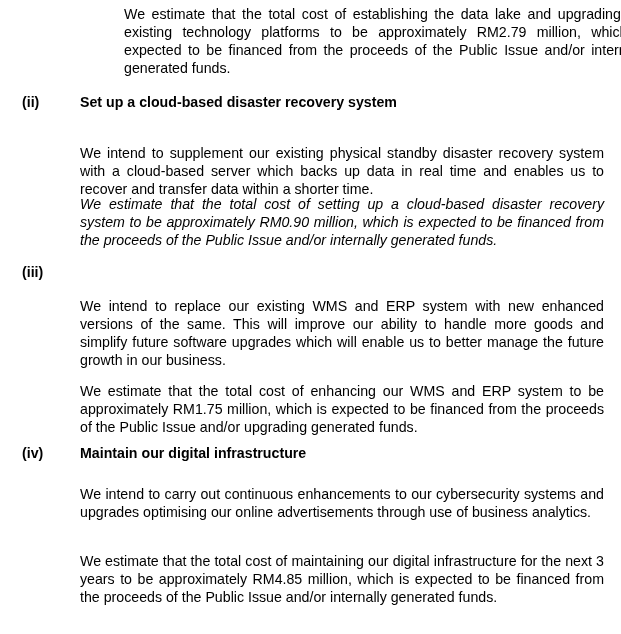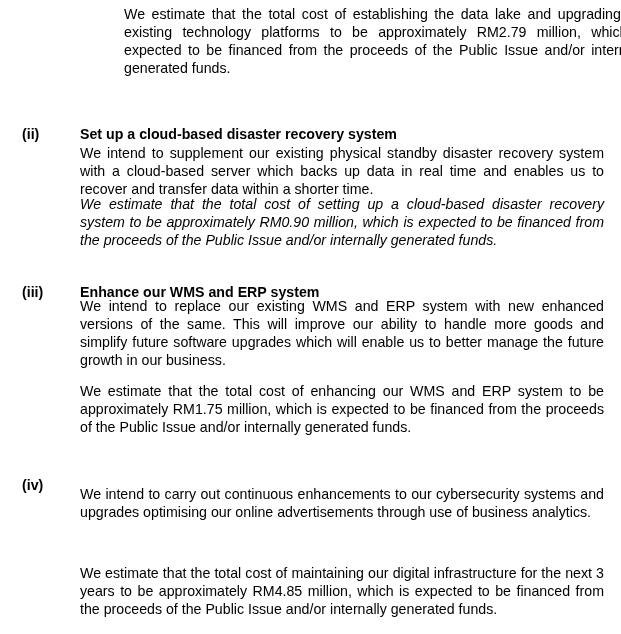--- a/index.html
+++ b/index.html
@@ -4,40 +4,40 @@
 <style>
   html, body { margin: 0; padding: 0; background: #ffffff; }
   body {
     width: 621px; height: 634px; overflow: hidden; position: relative;
     font-family: "Liberation Sans", sans-serif; font-size: 14.2px; color: #000;
   }
   .para {
     position: absolute; left: 80px; width: 524px;
     line-height: 18px; text-align: justify; margin: 0;
   }
-  .heading-row { position: absolute; left: 0; width: 593px; height: 18px; line-height: 18px; font-weight: bold; margin-top: 32px; }
+  .heading-row { position: absolute; left: 0; width: 593px; height: 18px; line-height: 18px; font-weight: bold; }
   .num { position: absolute; left: 22px; top: 0; }
   .title { position: absolute; left: 80px; top: 0; text-align: center; }
 </style>
 </head>
 <body>
 
 <p class="para" style="top:5px;margin-left:44px;">We estimate that the total cost of establishing the data lake and upgrading our existing technology platforms to be approximately RM2.79 million, which is expected to be financed from the proceeds of the Public Issue and/or internally generated funds.</p>
 
 <div class="heading-row" style="top:93px;">
   <span class="num">(ii)</span>
   <span class="title">Set up a cloud-based disaster recovery system</span>
 </div>
 <p class="para" style="top:144px;">We intend to supplement our existing physical standby disaster recovery system with a cloud-based server which backs up data in real time and enables us to recover and transfer data within a shorter time.</p>
 <p class="para" style="top:195px;font-style:italic;">We estimate that the total cost of setting up a cloud-based disaster recovery system to be approximately RM0.90 million, which is expected to be financed from the proceeds of the Public Issue and/or internally generated funds.</p>
 
-<div class="heading-row" style="top:251px;">
+<div class="heading-row" style="top:263px;">
   <span class="num">(iii)</span>
-  <span class="title">Enhance our WMS and ERP system</span>
 </div>
 <p class="para" style="top:297px;">We intend to replace our existing WMS and ERP system with new enhanced versions of the same. This will improve our ability to handle more goods and simplify future software upgrades which will enable us to better manage the future growth in our business.</p>
-<p class="para" style="top:382px;">We estimate that the total cost of enhancing our WMS and ERP system to be approximately RM1.75 million, which is expected to be financed from the proceeds of the Public Issue and/or internally generated funds.</p>
+<p class="para" style="top:382px;">We estimate that the total cost of enhancing our WMS and ERP system to be approximately RM1.75 million, which is expected to be financed from the proceeds of the Public Issue and/or upgrading generated funds.</p>
 
 <div class="heading-row" style="top:444px;">
   <span class="num">(iv)</span>
+  <span class="title">Maintain our digital infrastructure</span>
 </div>
 <p class="para" style="top:485px;">We intend to carry out continuous enhancements to our cybersecurity systems and upgrades optimising our online advertisements through use of business analytics.</p>
-<p class="para" style="top:552px;margin-top:12px;">We estimate that the total cost of maintaining our digital infrastructure for the next 3 years to be approximately RM4.85 million, which is expected to be financed from the proceeds of the Public Issue and/or internally generated funds.</p>
+<p class="para" style="top:552px;">We estimate that the total cost of maintaining our digital infrastructure for the next 3 years to be approximately RM4.85 million, which is expected to be financed from the proceeds of the Public Issue and/or internally generated funds.</p>
 
 </body></html>

